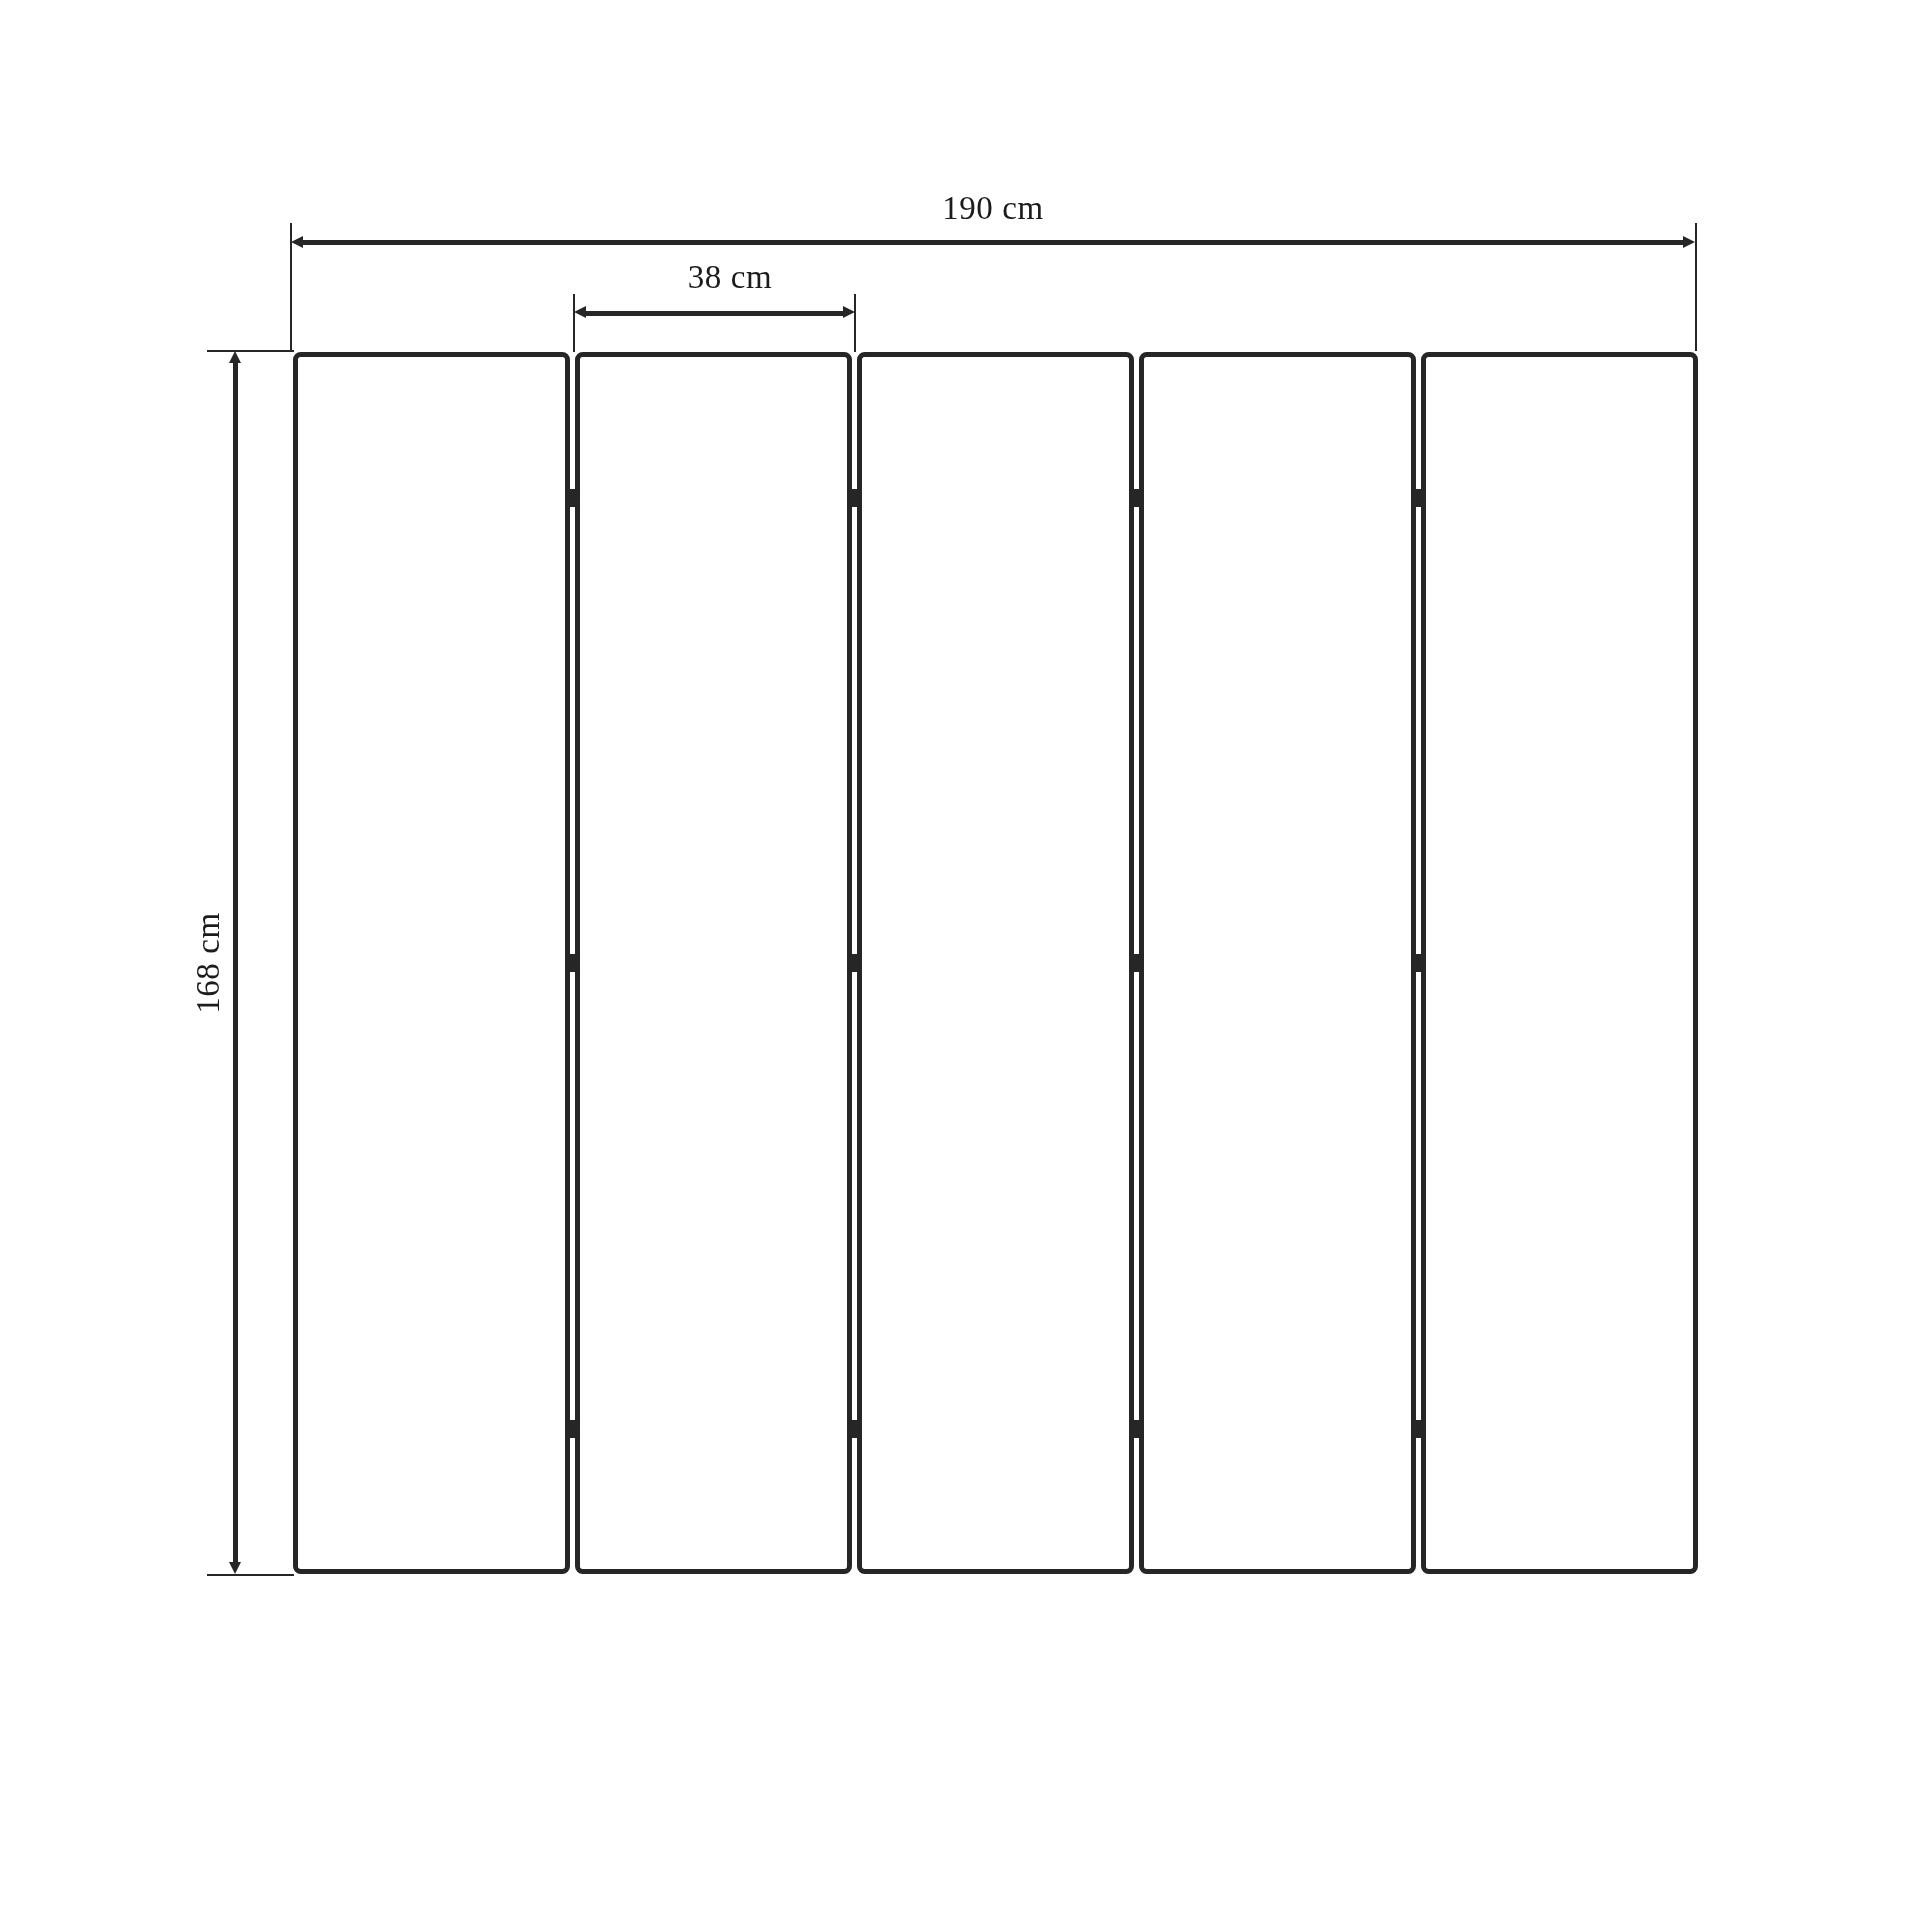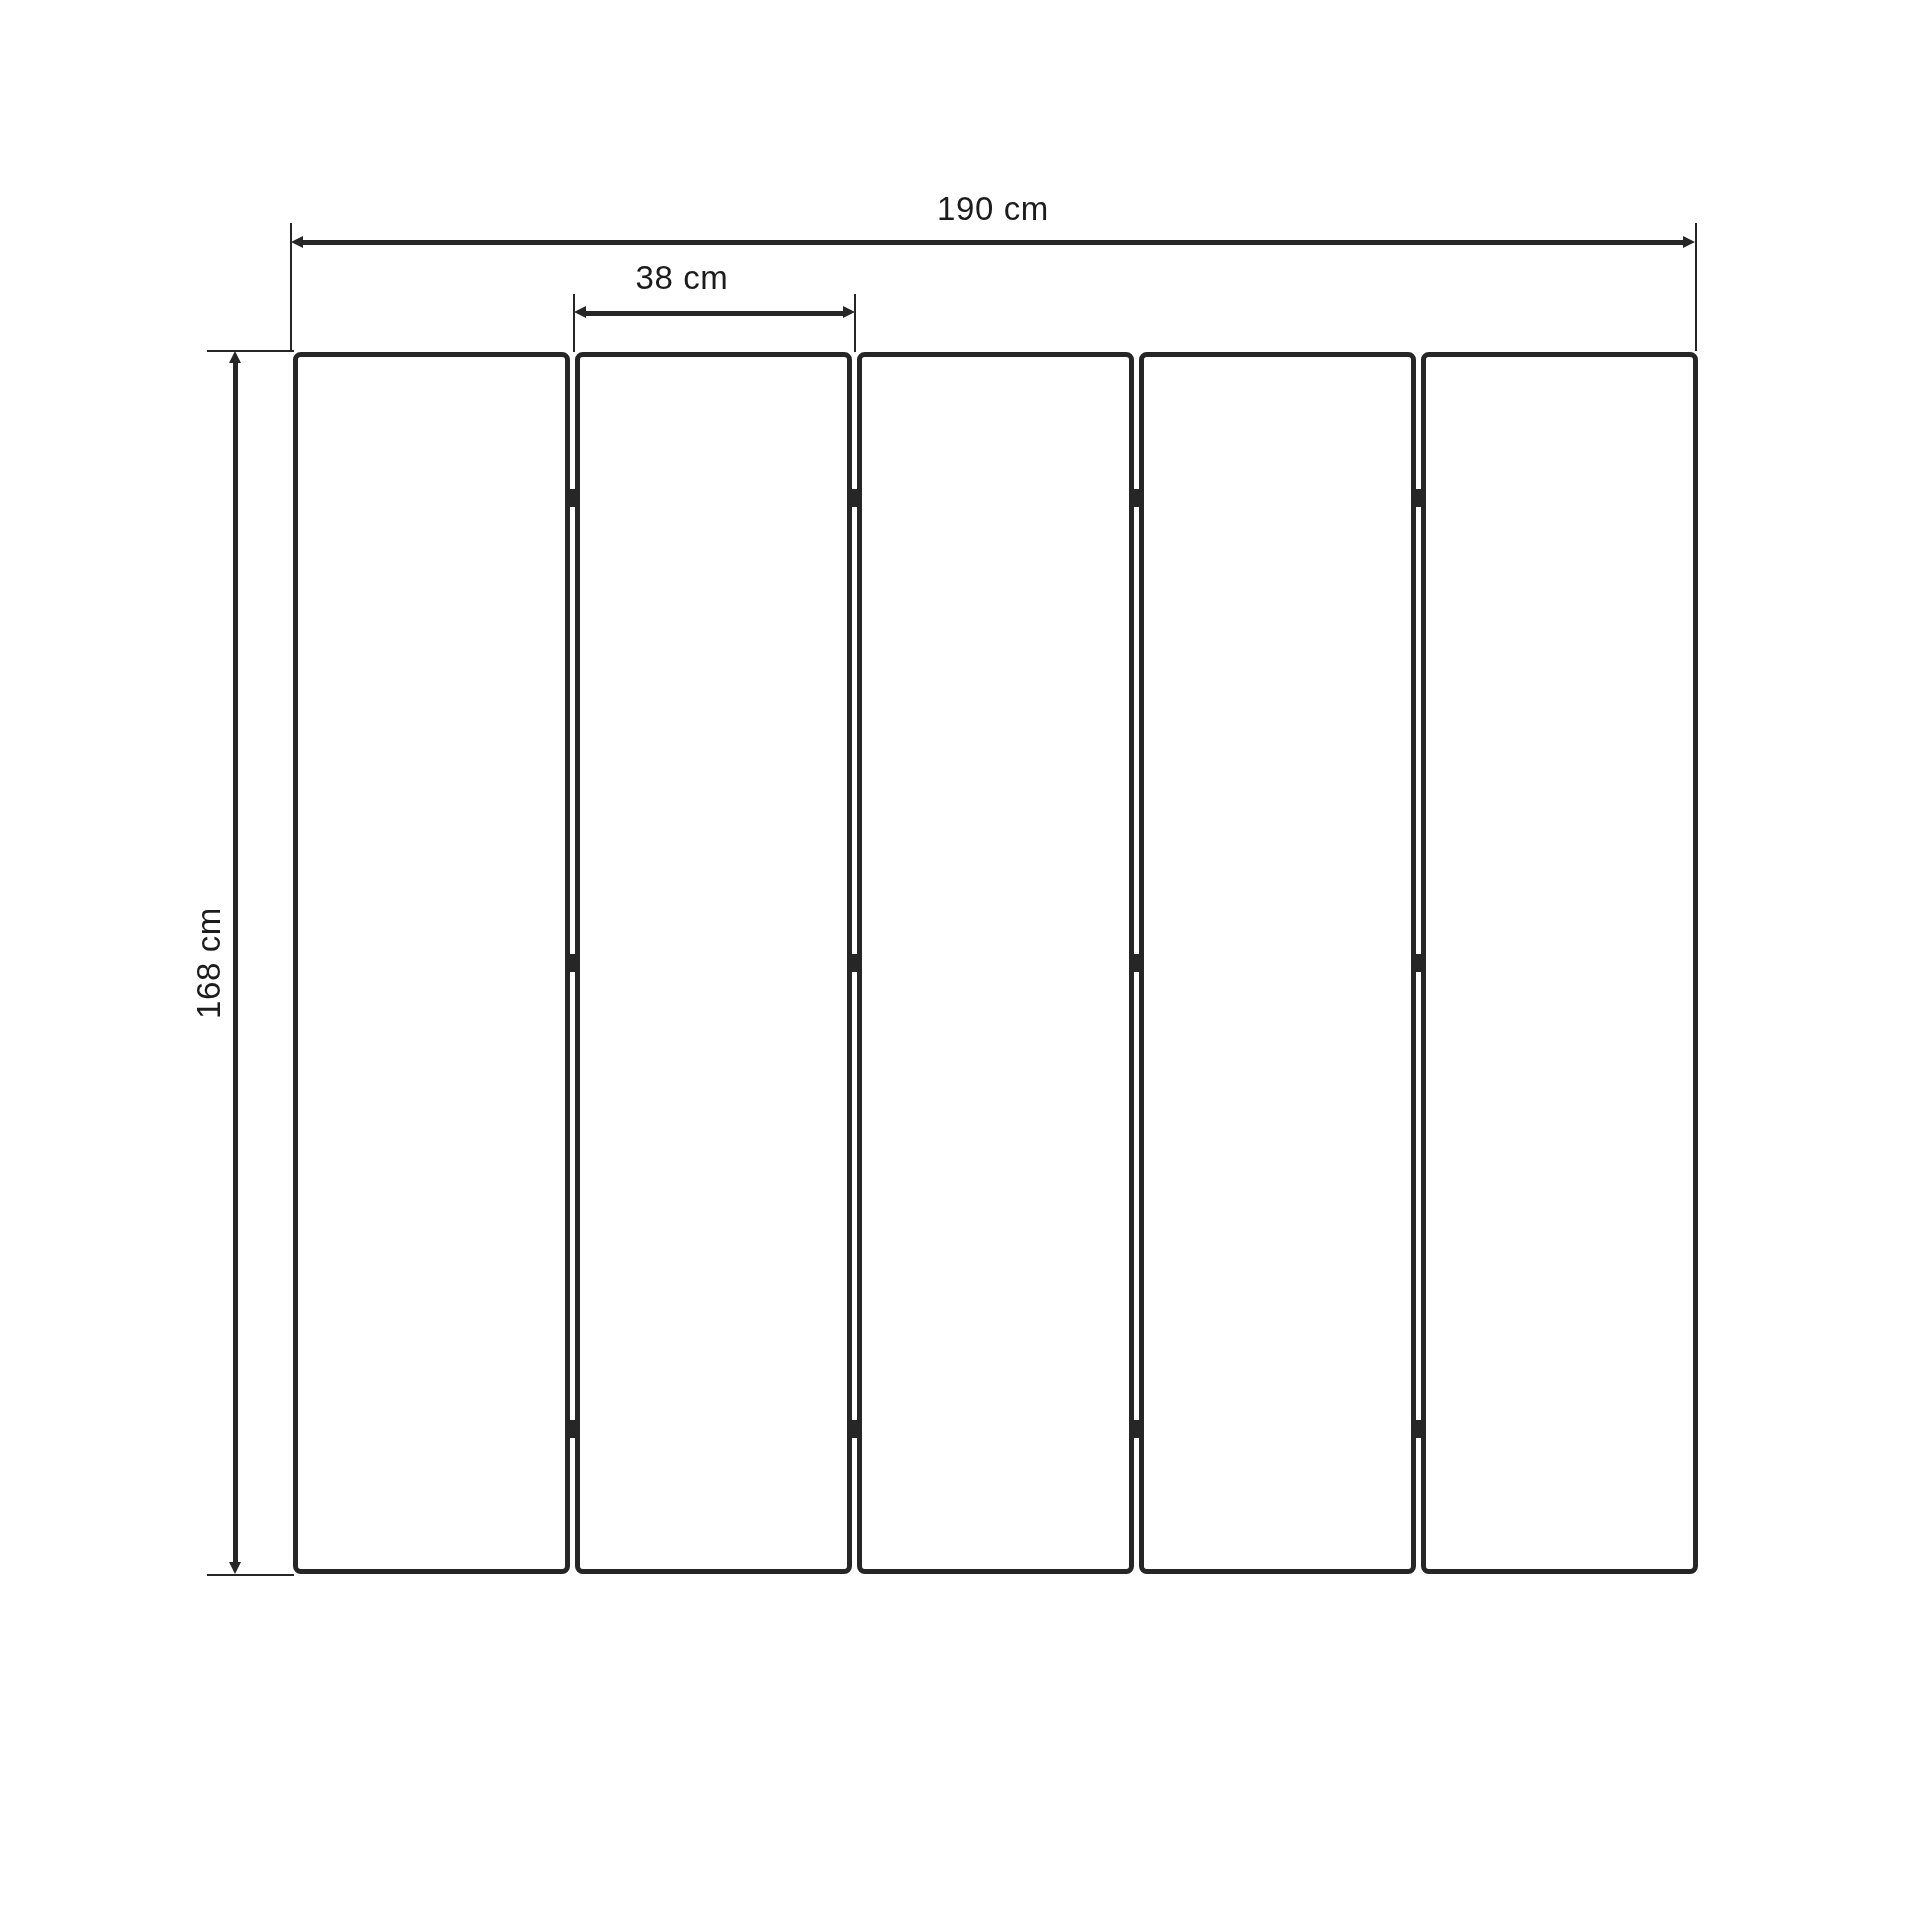--- a/index.html
+++ b/index.html
@@ -5,21 +5,21 @@
   :root{
     --line:#262626;
     --text:#1c1c1c;
     --bg:#ffffff;
   }
   html,body{margin:0;padding:0;background:var(--bg);}
   .canvas{
     position:relative;
     width:1926px;height:1926px;
     background:var(--bg);
-    font-family:Liberation Sans, sans-serif;
+    font-family:Liberation Serif, serif;
     overflow:hidden;
   }
   
   .panel{
     position:absolute;
     top:352px;
     width:277px;height:1222px;
     box-sizing:border-box;
     background:var(--bg);
     border:5.1px solid var(--line);
@@ -83,21 +83,21 @@
       <div class="hinge" style="left: 1414px; top: 1420px;"></div>
     </div>
 
   <div class="dim-label center-x" style="left:993px;top:192px">190 cm</div>
   <div class="ext v" style="left:290px;top:223px;height:128px"></div>
   <div class="ext v" style="left:1695px;top:223px;height:128px"></div>
   <div class="shaft h" style="left:302px;top:240px;width:1386px"></div>
   <div class="arr left" style="left:291px;top:236px"></div>
   <div class="arr right" style="left:1683px;top:236px"></div>
 
-  <div class="dim-label center-x" style="left:682px;top:261px">38 cm</div>
+  <div class="dim-label center-x" style="left:730px;top:261px">38 cm</div>
   <div class="ext v" style="left:573px;top:294px;height:58px"></div>
   <div class="ext v" style="left:854px;top:294px;height:58px"></div>
   <div class="shaft h" style="left:584px;top:311px;width:259px"></div>
   <div class="arr left" style="left:574px;top:306px"></div>
   <div class="arr right" style="left:843px;top:306px"></div>
 
   <div class="dim-label rot" style="left:208px;top:963px">168 cm</div>
   <div class="ext h" style="left:207px;top:350px;width:87px"></div>
   <div class="ext h" style="left:207px;top:1574px;width:87px"></div>
   <div class="shaft v" style="left:233px;top:361px;height:1203px"></div>

